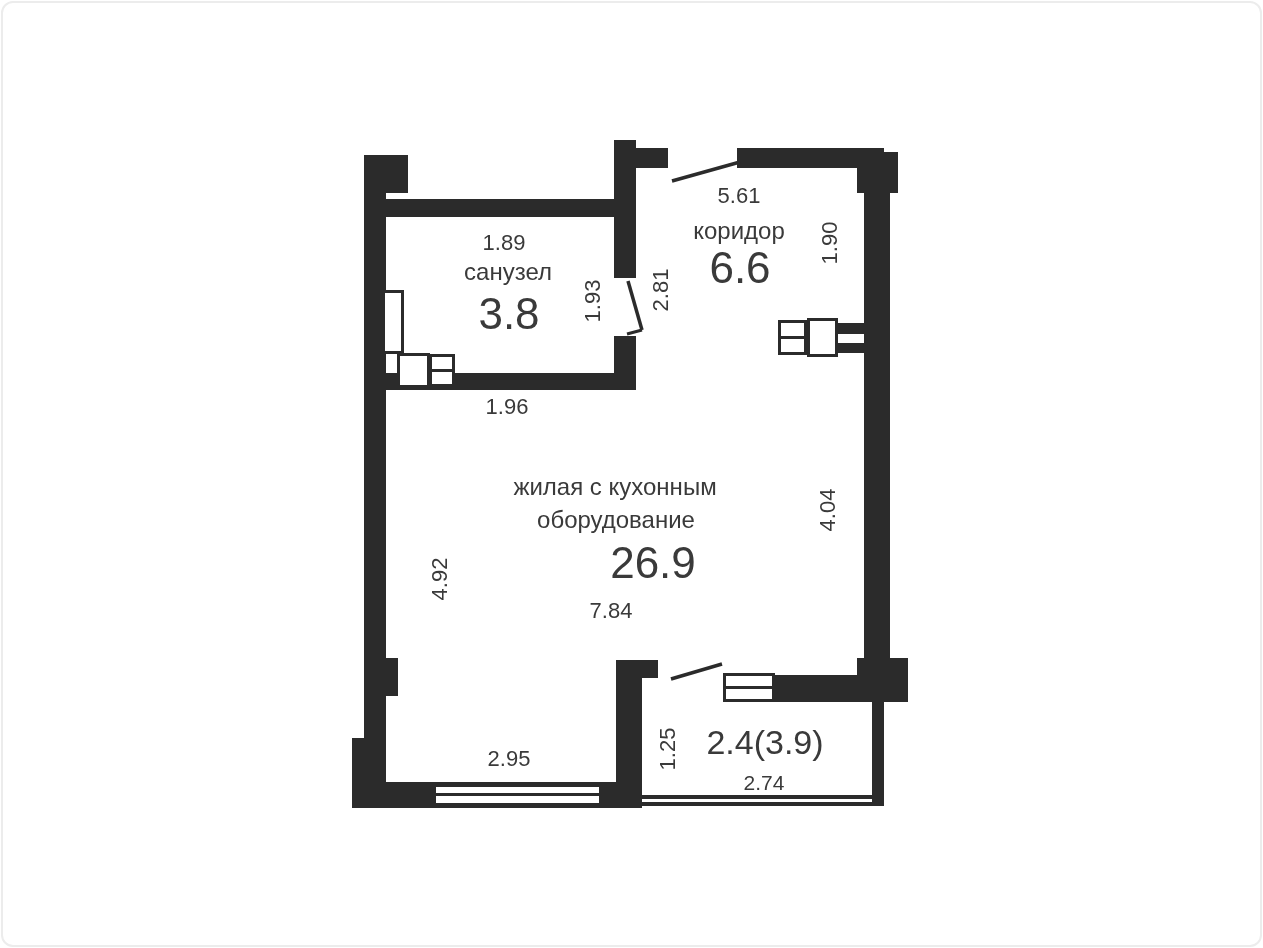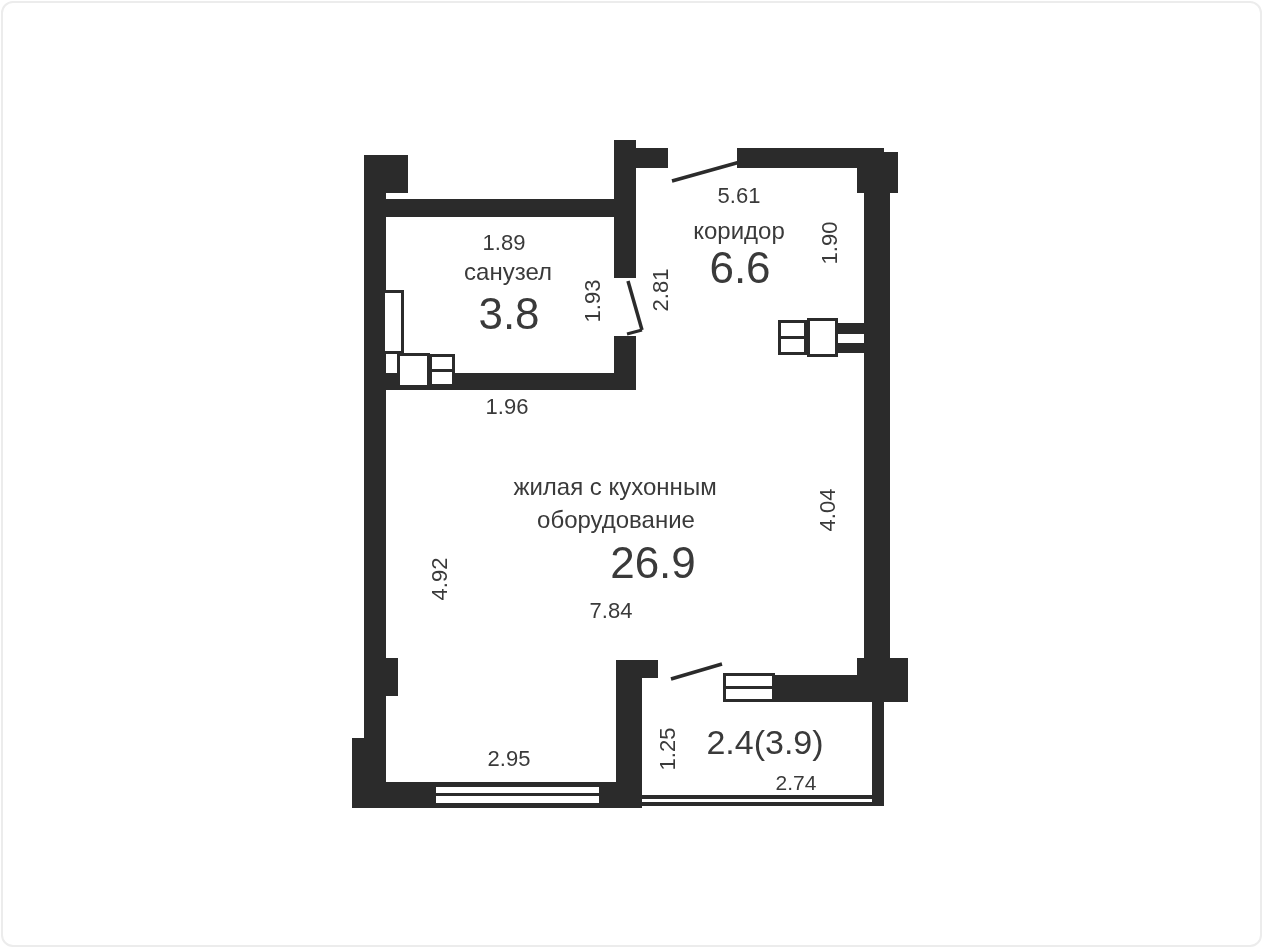--- a/index.html
+++ b/index.html
@@ -28,21 +28,21 @@
   }
   .lbl{
     position:absolute;color:var(--text);white-space:nowrap;line-height:1;
     transform:translate(-50%,-50%);
   }
   .lbl.v{transform:translate(-50%,-50%) rotate(-90deg);}
   .fs-dim{font-size:22px;}
   .fs-name{font-size:24px;}
   .fs-area{font-size:44px;}
   .fs-area-s{font-size:34px;}
-  .fs-dim-s{font-size:21px;margin-left:32px;}
+  .fs-dim-s{font-size:21px;}
   svg.doors{position:absolute;left:0;top:0;}
 </style>
 </head>
 <body>
 
 <div class="canvas">
   <div class="frame"></div>
 
   <div class="w" style="left:364px;top:155px;width:22px;height:653px;"></div>
   <div class="w" style="left:364px;top:155px;width:44px;height:38px;"></div>

